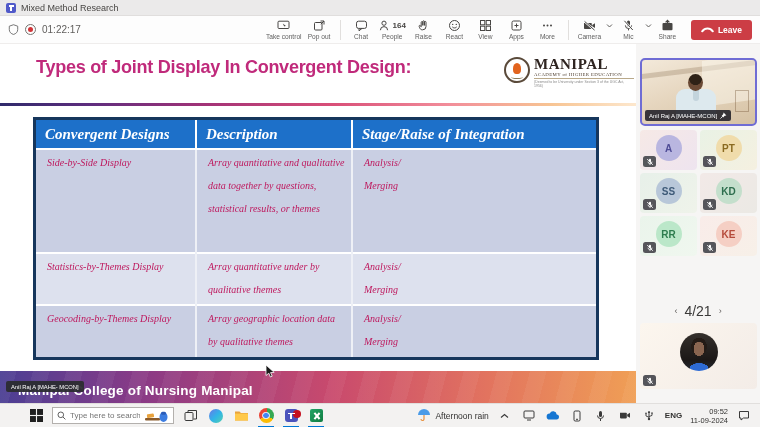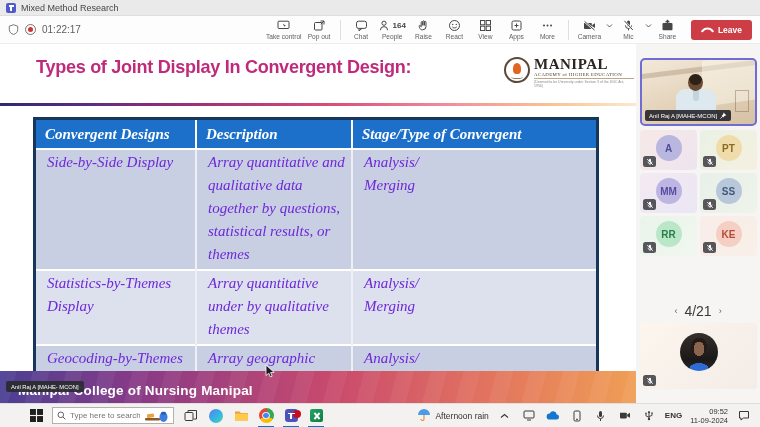--- a/index.html
+++ b/index.html
@@ -47,21 +47,21 @@
   .logo-fine { font-size:3.5px; color:#8a8a8a; margin-top:1px; border-top:.5px solid #b9a98a; padding-top:1px; }
 
   .rule { position:absolute; left:0; top:59px; width:640px; height:3px;
     background:linear-gradient(90deg,#2f2a6b 0%,#5e2d7e 14%,#a23277 32%,#d94f78 52%,#f28d9a 70%,#f7c493 86%,#fde9d0 100%); }
 
   .tablewrap { position:absolute; left:33px; top:73px; width:566px; border:3px solid #16365c; background:#fff; }
   table { border-collapse:collapse; table-layout:fixed; width:100%; font-family:"Liberation Serif", serif;font-style:italic; }
   col.c1 { width:160px; } col.c2 { width:156px; } col.c3 { width:244px; }
   th { background:var(--hdr,#1d70c9); color:#fff; font-size:15px; font-weight:bold; text-align:left; padding:4px 4px 4px 9px; height:29px; border-right:2px solid #fff; }
   th:last-child { border-right:none; }
-  td { font-size:15px; line-height:23px; color:#6d28d9; vertical-align:top; padding:1px 6px 3px 11px; border-right:2px solid #eef0f6; border-top:2px solid #fff; }
+  td { font-size:10px; line-height:23px; color:#be185d; vertical-align:top; padding:1px 6px 3px 11px; border-right:2px solid #eef0f6; border-top:2px solid #fff; }
   td:last-child { border-right:none; }
   tr.rowA { background:var(--rdark,#c9cfe3); }
   tr.rowB { background:var(--rlight,#dde1ee); }
   td.stage-cell { white-space:pre-line; }
   tr.h1 td { height:104px; } tr.h2 td { height:48px; } tr.h3 td { height:52px; }
 
   .banner { position:absolute; left:0; top:327px; width:640px; height:32px;
     background:
       repeating-linear-gradient(105deg, rgba(255,255,255,.05) 0 16px, rgba(255,255,255,0) 16px 32px),
       linear-gradient(90deg, var(--b1,#4b3f94) 0%, #8a3a86 22%, var(--b2,#c94a6d) 52%, #e2735f 76%, var(--b3,#f0a055) 100%);
@@ -310,21 +310,21 @@
         <table>
           <colgroup>
               <col class="c1">
               <col class="c2">
               <col class="c3">
             </colgroup>
           <thead>
             <tr>
               <th>Convergent Designs</th>
               <th>Description</th>
-              <th>Stage/Type of Convergent</th>
+              <th>Stage/Raise of Integration</th>
             </tr>
           </thead>
           <tbody>
             <tr class="rowA h1">
               <td>Side-by-Side Display</td>
               <td>Array quantitative and qualitative data together by questions, statistical results, or themes</td>
               <td class="stage-cell">Analysis/
 Merging</td>
             </tr>
             <tr class="rowB h2">
@@ -387,42 +387,42 @@
           <span class="pcircle" style="--c: #f0dcab; --tc: #8a6a20;">PT</span>
           <span class="micbadge">
               <svg width="8" height="8" viewBox="0 0 8 8">
                 <rect x="3" y=".7" width="2" height="3.6" rx="1" fill="#fff"></rect>
                 <path d="M2 3.6 a2 2 0 0 0 4 0" fill="none" stroke="#fff" stroke-width=".8"></path>
                 <line x1="4" y1="5.8" x2="4" y2="7" stroke="#fff" stroke-width=".8"></line>
                 <line x1="1.2" y1="1" x2="6.8" y2="6.8" stroke="#fff" stroke-width=".9"></line>
               </svg>
             </span>
         </div>
-        <div class="ptile" style="--t1: #f4eaf2; --t2: #eae6f4;">
-          <span class="pcircle" style="--c: #beb6e2; --tc: #584a9e;">MM</span>
-          <span class="micbadge">
-              <svg width="8" height="8" viewBox="0 0 8 8">
-                <rect x="3" y=".7" width="2" height="3.6" rx="1" fill="#fff"></rect>
-                <path d="M2 3.6 a2 2 0 0 0 4 0" fill="none" stroke="#fff" stroke-width=".8"></path>
-                <line x1="4" y1="5.8" x2="4" y2="7" stroke="#fff" stroke-width=".8"></line>
-                <line x1="1.2" y1="1" x2="6.8" y2="6.8" stroke="#fff" stroke-width=".9"></line>
-              </svg>
-            </span>
-        </div>
         <div class="ptile" style="--t1: #e7f0e9; --t2: #eff3ea;">
           <span class="pcircle" style="--c: #b8c7d9; --tc: #3e5a78;">SS</span>
           <span class="micbadge">
               <svg width="8" height="8" viewBox="0 0 8 8">
                 <rect x="3" y=".7" width="2" height="3.6" rx="1" fill="#fff"></rect>
                 <path d="M2 3.6 a2 2 0 0 0 4 0" fill="none" stroke="#fff" stroke-width=".8"></path>
                 <line x1="4" y1="5.8" x2="4" y2="7" stroke="#fff" stroke-width=".8"></line>
                 <line x1="1.2" y1="1" x2="6.8" y2="6.8" stroke="#fff" stroke-width=".9"></line>
               </svg>
             </span>
         </div>
+        <div class="ptile" style="--t1: #f2e9e7; --t2: #ebe9e4;">
+          <span class="pcircle" style="--c: #c4dfcc; --tc: #2e6e4e;">KD</span>
+          <span class="micbadge">
+              <svg width="8" height="8" viewBox="0 0 8 8">
+                <rect x="3" y=".7" width="2" height="3.6" rx="1" fill="#fff"></rect>
+                <path d="M2 3.6 a2 2 0 0 0 4 0" fill="none" stroke="#fff" stroke-width=".8"></path>
+                <line x1="4" y1="5.8" x2="4" y2="7" stroke="#fff" stroke-width=".8"></line>
+                <line x1="1.2" y1="1" x2="6.8" y2="6.8" stroke="#fff" stroke-width=".9"></line>
+              </svg>
+            </span>
+        </div>
         <div class="ptile" style="--t1: #eaf4eb; --t2: #f0f7ef;">
           <span class="pcircle" style="--c: #bbe7c9; --tc: #2e7d4f;">RR</span>
           <span class="micbadge">
               <svg width="8" height="8" viewBox="0 0 8 8">
                 <rect x="3" y=".7" width="2" height="3.6" rx="1" fill="#fff"></rect>
                 <path d="M2 3.6 a2 2 0 0 0 4 0" fill="none" stroke="#fff" stroke-width=".8"></path>
                 <line x1="4" y1="5.8" x2="4" y2="7" stroke="#fff" stroke-width=".8"></line>
                 <line x1="1.2" y1="1" x2="6.8" y2="6.8" stroke="#fff" stroke-width=".9"></line>
               </svg>
             </span>

